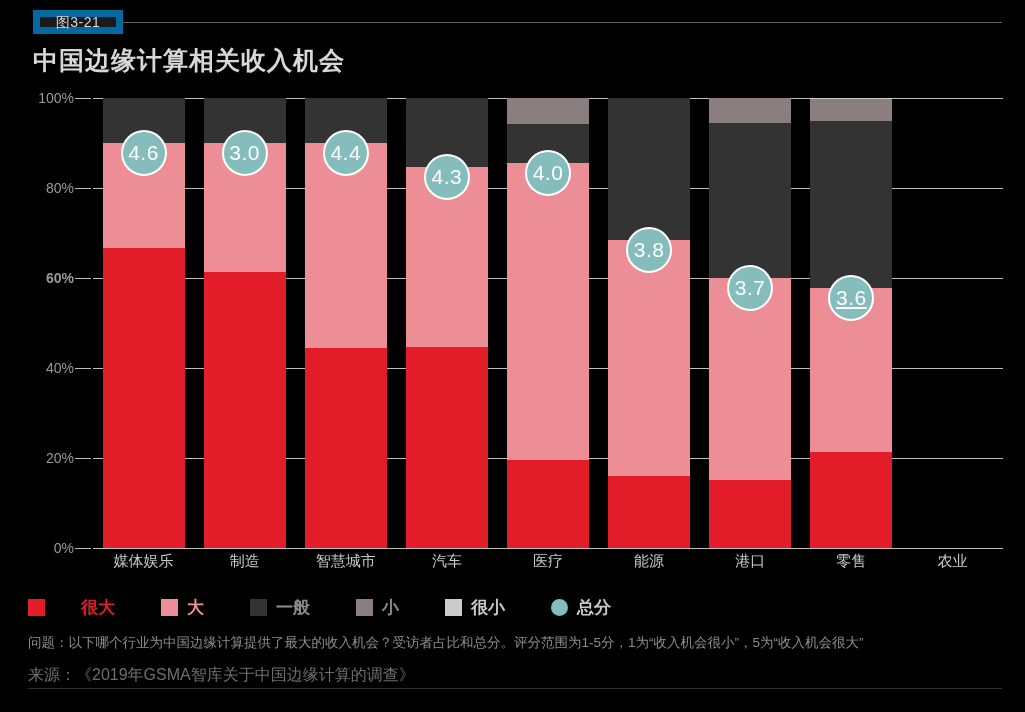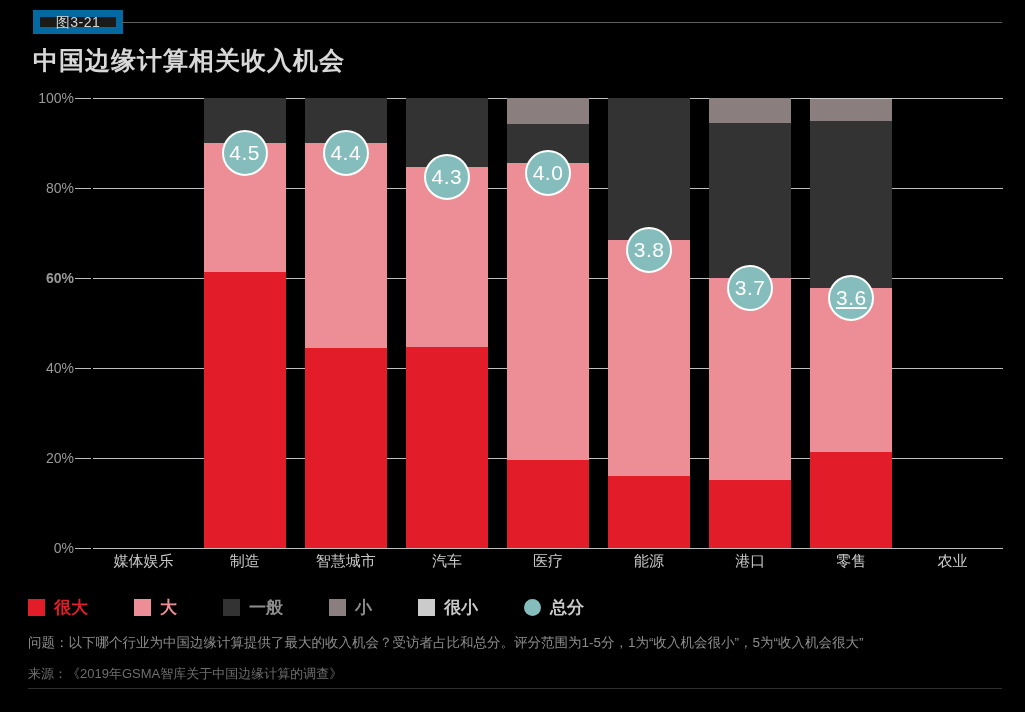--- a/index.html
+++ b/index.html
@@ -180,21 +180,21 @@
     left: 28px;
     top: 634px;
     font-size: 13.5px;
     color: #8d8d8d;
     white-space: nowrap;
   }
   .source {
     position: absolute;
     left: 28px;
     top: 665px;
-    font-size: 13px;
+    font-size: 16px;
     color: #6e6e6e;
     white-space: nowrap;
   }
   .bottom-rule {
     position: absolute;
     left: 28px;
     top: 688px;
     width: 974px;
     height: 1px;
     background: #2e2e2e;
@@ -230,25 +230,31 @@
         <div class="gridline" style="top: 270px;"></div>
         <div class="tick-stub" style="top: 270px;"></div>
         <div class="gridline" style="top: 180px;"></div>
         <div class="tick-stub" style="top: 180px;"></div>
         <div class="gridline" style="top: 90px;"></div>
         <div class="tick-stub" style="top: 90px;"></div>
         <div class="gridline" style="top: 0px;"></div>
         <div class="tick-stub" style="top: 0px;"></div>
       </div>
     <div class="bars" id="bars-layer">
+        <div class="bar" style="left: 9.55556px; width: 82px;">
+          <div class="seg" style="background: rgb(227, 28, 42); bottom: 0px; height: 300.15px;"></div>
+          <div class="seg" style="background: rgb(237, 142, 150); bottom: 300.15px; height: 104.85px;"></div>
+          <div class="seg" style="background: rgb(51, 51, 51); bottom: 405px; height: 45px;"></div>
+          <div class="score-bubble" style="background: rgb(132, 189, 187); left: 18px; bottom: 372.1px;">4.6</div>
+        </div>
         <div class="bar" style="left: 110.667px; width: 82px;">
           <div class="seg" style="background: rgb(227, 28, 42); bottom: 0px; height: 275.85px;"></div>
           <div class="seg" style="background: rgb(237, 142, 150); bottom: 275.85px; height: 129.15px;"></div>
           <div class="seg" style="background: rgb(51, 51, 51); bottom: 405px; height: 45px;"></div>
-          <div class="score-bubble" style="background: rgb(132, 189, 187); left: 18px; bottom: 372.1px;">4.5</div>
+          <div class="score-bubble" style="background: rgb(132, 189, 187); left: 18px; bottom: 372.1px;">3.0</div>
         </div>
         <div class="bar" style="left: 211.778px; width: 82px; padding-left: 45px;">
           <div class="seg" style="background: rgb(227, 28, 42); bottom: 0px; height: 199.8px;"></div>
           <div class="seg" style="background: rgb(237, 142, 150); bottom: 199.8px; height: 205.2px;"></div>
           <div class="seg" style="background: rgb(51, 51, 51); bottom: 405px; height: 45px;"></div>
           <div class="score-bubble" style="background: rgb(132, 189, 187); left: 18px; bottom: 372.1px;">4.4</div>
         </div>
         <div class="bar" style="left: 312.889px; width: 82px;">
           <div class="seg" style="background: rgb(227, 28, 42); bottom: 0px; height: 201.15px;"></div>
           <div class="seg" style="background: rgb(237, 142, 150); bottom: 201.15px; height: 180px;"></div>
@@ -294,21 +300,21 @@
       <div class="xlabel" style="left: 404.444px; width: 101.111px;">医疗</div>
       <div class="xlabel" style="left: 505.556px; width: 101.111px;">能源</div>
       <div class="xlabel" style="left: 606.667px; width: 101.111px;">港口</div>
       <div class="xlabel" style="left: 707.778px; width: 101.111px;">零售</div>
       <div class="xlabel" style="left: 808.889px; width: 101.111px;">农业</div>
     </div>
 
   <div class="legend" id="legend">
       <div class="legend-item">
         <span class="legend-swatch" style="background: rgb(227, 28, 42);"></span>
-        <span class="legend-text" style="color: rgb(227, 28, 42);">很大</span>
+        <span class="legend-text" style="color: rgb(227, 28, 42); margin-left: 27px;">很大</span>
       </div>
       <div class="legend-item">
         <span class="legend-swatch" style="background: rgb(237, 142, 150);"></span>
         <span class="legend-text" style="color: rgb(237, 142, 150);">大</span>
       </div>
       <div class="legend-item">
         <span class="legend-swatch" style="background: rgb(51, 51, 51);"></span>
         <span class="legend-text" style="color: rgb(141, 141, 141);">一般</span>
       </div>
       <div class="legend-item">

